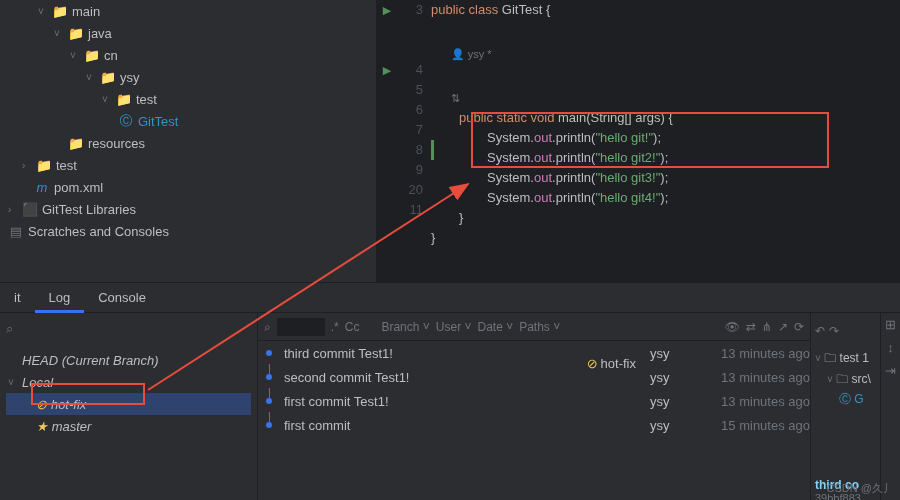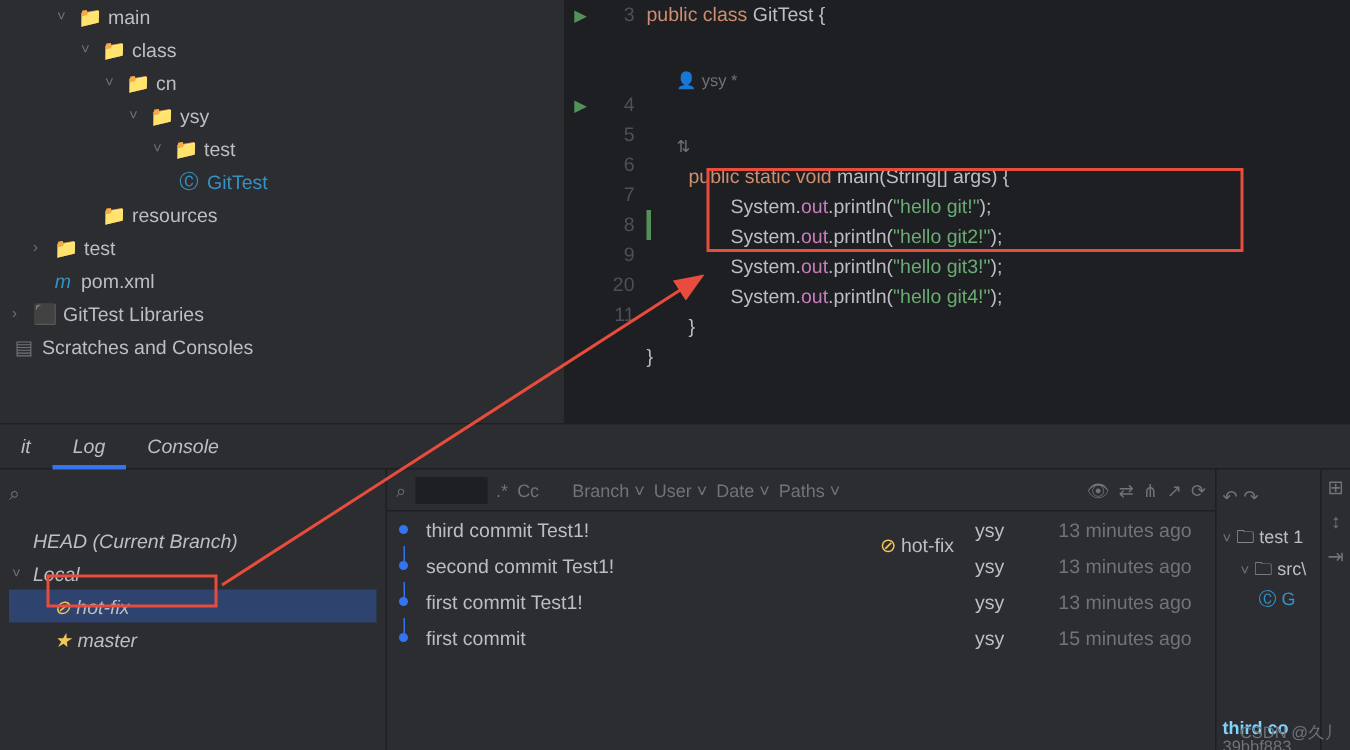--- a/index.html
+++ b/index.html
@@ -15,21 +15,21 @@
 .gut-icons { width:20px; padding-top:0; }
 .gutter { width:34px; text-align:right; color:#4b5059; padding-right:8px; }
 .code { flex:1; position:relative; }
 .kw{color:#cf8e6d}.cls{color:#bcbec4}.str{color:#6aab73}.mth{color:#bcbec4}.fld{color:#c77dbb}
 .author { color:#6f737a; font-size:11px; padding-left:20px;margin-top:24px; }
 .redbox { position:absolute; border:2px solid #e74c3c; }
 .vcs-mark { position:absolute; left:0; width:3px; background:#549159; }
 .run-ico { color:#549159; font-size:11px; }
 
 .bottom-area { display:flex; flex-direction:column; height:218px; border-top:1px solid #1e1f22; }
-.tabbar { display:flex; height:30px; background:#2b2d30; border-bottom:1px solid #1e1f22;font-style:italic; }
+.tabbar { display:flex; height:30px; background:#2b2d30; border-bottom:1px solid #1e1f22; }
 .tab { padding:0 14px; height:30px; line-height:30px; color:#bcbec4; cursor:pointer; }
 .tab.active { border-bottom:3px solid #3574f0; }
 .log-body { flex:1; display:flex; }
 .branches-panel { width:258px; padding:4px 6px; border-right:1px solid #1e1f22; }
 .search-row { display:flex; align-items:center; height:24px; margin-bottom:8px; }
 .search-row .sico { width:16px; color:#6f737a; }
 .branch-row { height:22px; display:flex; align-items:center; padding-left:2px;font-style:italic; }
 .branch-row.sel { background:#2e436e; }
 .commits-panel { flex:1; display:flex; flex-direction:column; }
 .filter-row { display:flex; align-items:center; height:28px; padding:0 6px; border-bottom:1px solid #1e1f22; gap:6px; color:#6f737a; font-size:12px; }
@@ -38,41 +38,41 @@
 .filter-row .sbox { background:#1e1f22; border:none; color:#bcbec4; width:48px; padding:2px 4px; font-size:12px; outline:none; }
 .commit-list { flex:1; }
 .commit-row { display:flex; align-items:center; height:24px; padding-left:6px; }
 .commit-row .dot { width:10px; height:10px; border-radius:50%; background:#3574f0; border:2px solid #2b2d30; margin-right:10px; position:relative; }
 .commit-row .dot::before { content:''; position:absolute; left:3px; top:-10px; width:1px; height:10px; background:#3574f0; }
 .commit-row:first-child .dot::before { display:none; }
 .commit-row .msg { flex:1; }
 .commit-row .tag { color:#bcbec4; margin-right:14px;margin-top:20px; }
 .commit-row .tag-ico { color:#f2c55c; margin-right:3px; }
 .commit-row .auth { width:40px; }
-.commit-row .time { width:120px; text-align:center; color:#6f737a; }
+.commit-row .time { width:120px; text-align:right; color:#6f737a; }
 .right-panel { width:70px; border-left:1px solid #1e1f22; padding:4px; font-size:12px; overflow:hidden; }
 .toolbar-right { width:20px; border-left:1px solid #1e1f22; display:flex; flex-direction:column; align-items:center; padding-top:4px; gap:8px; color:#6f737a; }
 .watermark { position:absolute; right:6px; bottom:4px; color:#6f737a; font-size:11px; }
 
 svg.arrow { position:absolute; pointer-events:none; z-index:50; }
 </style>
 </head>
 <body>
 
 <div class="top-area">
   <div class="project-tree">
     <div class="tree-row ind1">
         <span class="chev">˅</span>
         <span class="ico">📁</span>
         <span>main</span>
       </div>
     <div class="tree-row ind2">
         <span class="chev">˅</span>
         <span class="ico" style="color:#3574f0">📁</span>
-        <span>class</span>
+        <span>java</span>
       </div>
     <div class="tree-row ind3">
         <span class="chev">˅</span>
         <span class="ico">📁</span>
         <span>cn</span>
       </div>
     <div class="tree-row ind4">
         <span class="chev">˅</span>
         <span class="ico">📁</span>
         <span>ysy</span>

